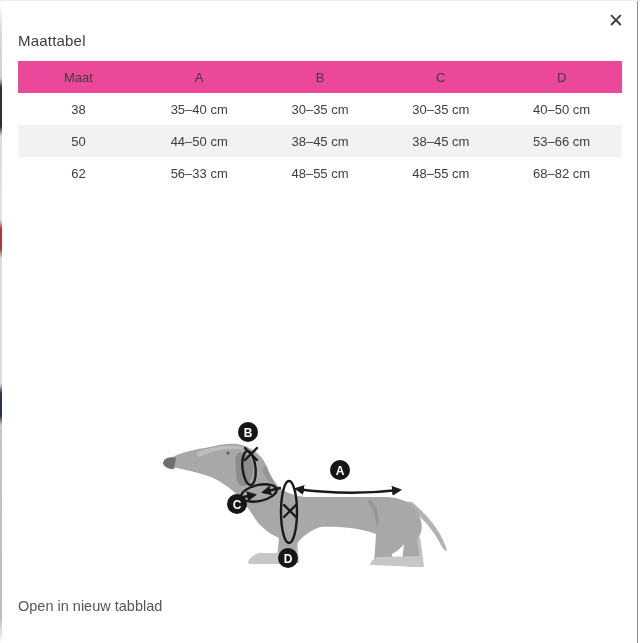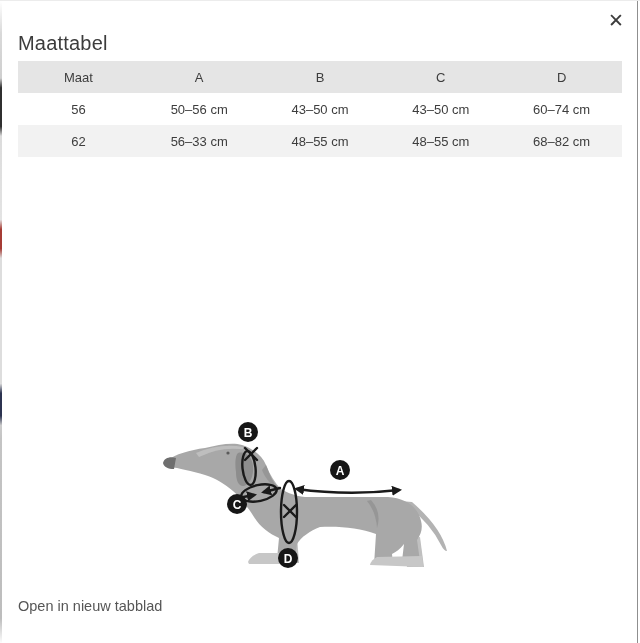--- a/index.html
+++ b/index.html
@@ -23,40 +23,40 @@
       #dddddd 59.5%, #2c3350 61%, #2c3350 64.5%, #cccccc 66%,
       #c4c4c4 68%, #bdbdbd 96%, #ffffff 100%);
   }
   .edge-right {
     position:absolute; left:637px; top:0; width:1px; height:643px;
     background:#8f8f8f;
   }
 
   .title {
     position:absolute; left:18px; top:31px;
-    font-size:20px; letter-spacing:.2px; color:#3c3c3c;
+    font-size:15px; letter-spacing:.2px; color:#3c3c3c;
   }
 
   .close-btn {
     position:absolute; left:603px; top:7px; width:26px; height:26px;
     background:none; border:none; cursor:pointer;
     font-size:19px; font-weight:300; color:#3c3c3c;
     line-height:26px; text-align:center; padding:0;
     font-family:"Liberation Sans", sans-serif;
   }
 
   table.size-table {
     position:absolute; left:18px; top:60px; width:604px;
     border-collapse:collapse; table-layout:fixed;
   }
   table.size-table th, table.size-table td {
     height:32px; text-align:center; vertical-align:middle;
     font-size:13px; font-weight:400; color:#3d3d3d; padding:0;
   }
-  table.size-table thead tr { background:#e5e5e5; }
+  table.size-table thead tr { background:#ec4899; }
   table.size-table tbody tr:nth-child(even) { background:#f2f2f2; }
   table.size-table tbody tr:nth-child(odd)  { background:#ffffff; }
 
   .dog-figure { position:absolute; left:150px; top:390px; width:320px; height:200px; }
 
   .footer-link {
     position:absolute; left:18px; top:597px;
     font-size:14.5px; color:#565656; text-decoration:none; cursor:pointer;
   }
 
@@ -83,25 +83,32 @@
       <tr>
         <th>Maat</th>
         <th>A</th>
         <th>B</th>
         <th>C</th>
         <th>D</th>
       </tr>
     </thead>
     <tbody>
       <tr>
-        <td>56</td>
-        <td>50–56 cm</td>
-        <td>43–50 cm</td>
-        <td>43–50 cm</td>
-        <td>60–74 cm</td>
+        <td>38</td>
+        <td>35–40 cm</td>
+        <td>30–35 cm</td>
+        <td>30–35 cm</td>
+        <td>40–50 cm</td>
+      </tr>
+      <tr>
+        <td>50</td>
+        <td>44–50 cm</td>
+        <td>38–45 cm</td>
+        <td>38–45 cm</td>
+        <td>53–66 cm</td>
       </tr>
       <tr>
         <td>62</td>
         <td>56–33 cm</td>
         <td>48–55 cm</td>
         <td>48–55 cm</td>
         <td>68–82 cm</td>
       </tr>
     </tbody>
   </table>

